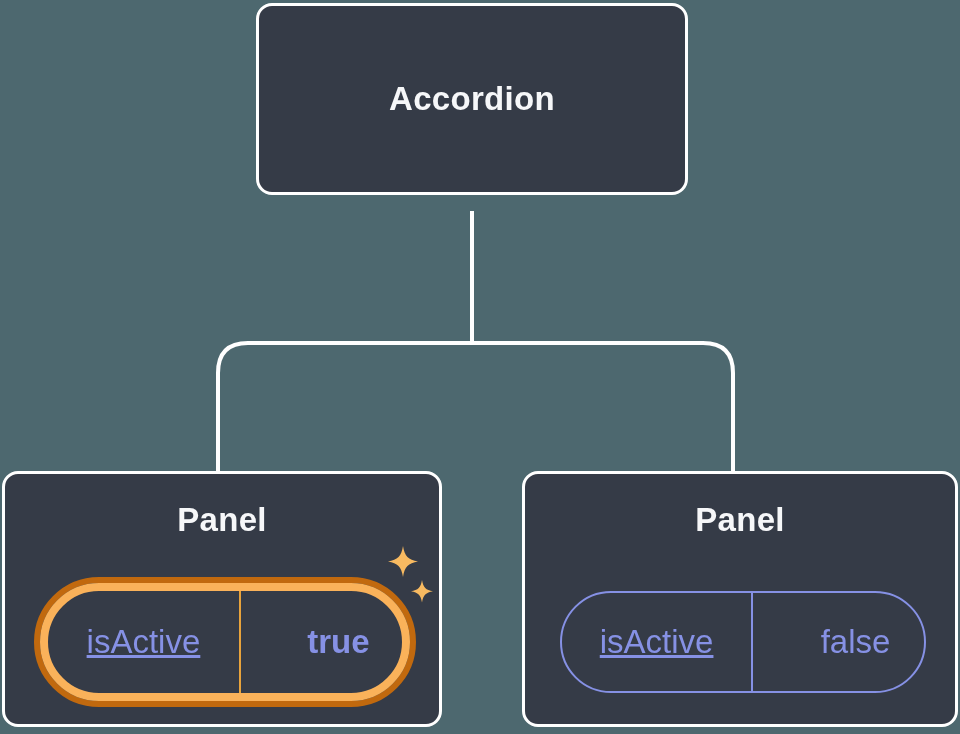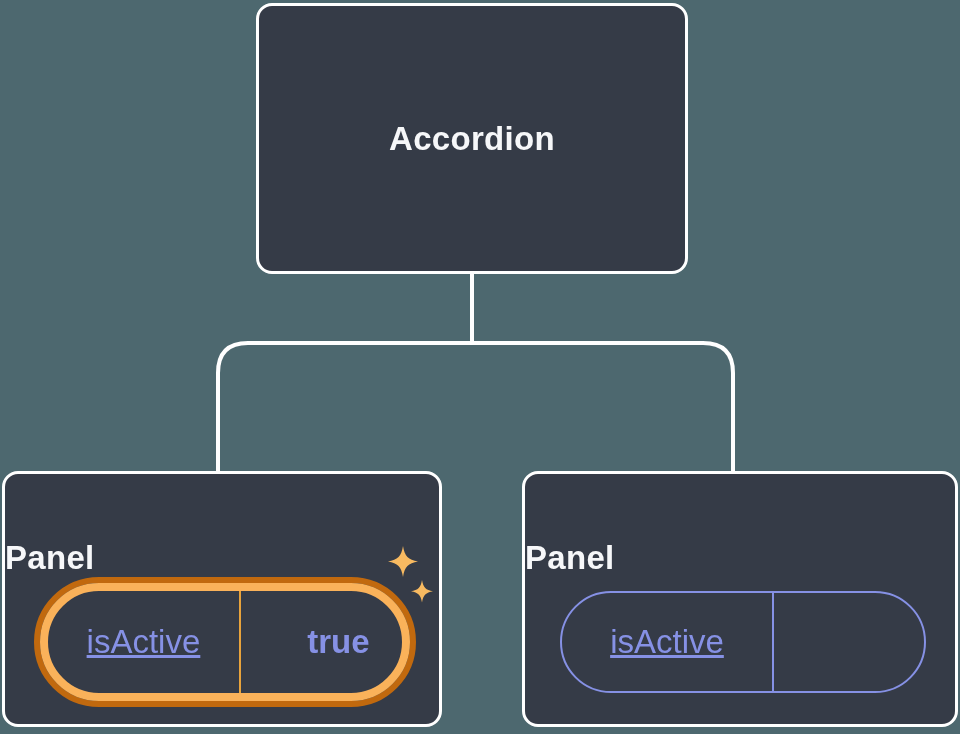--- a/index.html
+++ b/index.html
@@ -38,35 +38,36 @@
   }
   .node {
     position: absolute;
     background: var(--node-fill);
     border: 3px solid var(--node-border);
     border-radius: 16px;
     color: var(--heading-text);
   }
   .node-root {
     left: 256px; top: 3px;
-    width: 432px; height: 271px;
+    width: 432px; height: 192px;
     display: flex;
     align-items: center;
     justify-content: center;
   }
   .node-label {
     font-size: 33px;
     font-weight: 600;
     letter-spacing: 0.3px;
     color: var(--heading-text);
   }
   .node-panel-left  { left: 2px;   top: 471px; width: 440px; height: 256px; }
   .node-panel-right { left: 522px; top: 471px; width: 436px; height: 256px; }
   .node-title {
-    margin-top: 66px;
+    margin-top: 28px;
+    text-align: center;
     font-size: 33px;
     font-weight: 600;
     letter-spacing: 0.3px;
     line-height: 36px;
   }
   
   .pill-plain {
     position: absolute;
     left: 35px; top: 117px;
     width: 366px; height: 102px;
@@ -141,16 +142,17 @@
   <svg class="sparkles" viewBox="0 0 60 70" aria-hidden="true">
     <path d="M20,6 C21.6,16.2 25.3,19.9 35,21.5 C25.3,23.1 21.6,26.8 20,37 C18.4,26.8 14.7,23.1 5,21.5 C14.7,19.9 18.4,16.2 20,6 Z"></path>
     <path d="M39,40 C40.2,47.4 42.9,50.1 50,51.3 C42.9,52.5 40.2,55.2 39,62.6 C37.8,55.2 35.1,52.5 28,51.3 C35.1,50.1 37.8,47.4 39,40 Z"></path>
   </svg>
 
   <div class="node node-panel-right">
     <div class="node-title">Panel</div>
     <div class="pill-plain">
       <div class="pill-cell cell-name">isActive</div>
       <div class="pill-divider"></div>
+      <div class="pill-cell cell-value">false</div>
     </div>
   </div>
 
 </div>
 
 </body></html>

